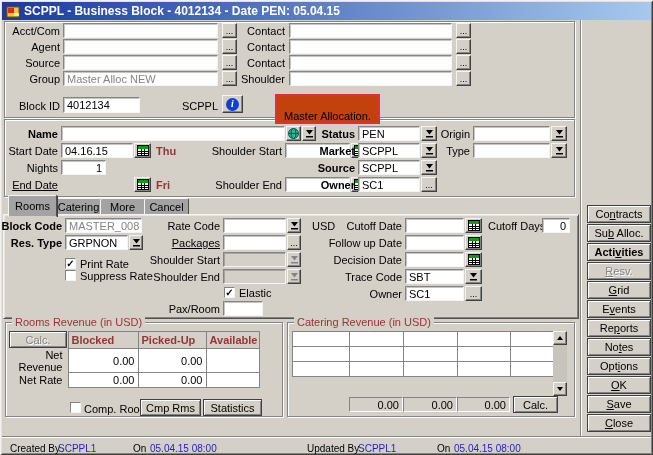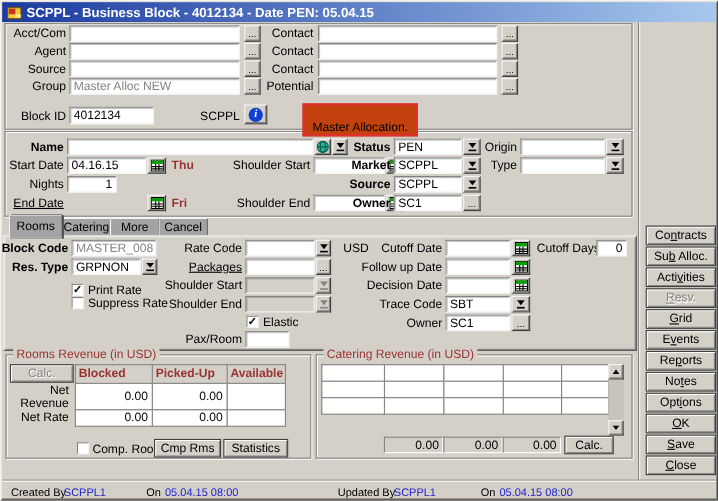--- a/index.html
+++ b/index.html
@@ -107,21 +107,21 @@
   <div class="sq" style="left:456px;top:39px;width:15px;height:15px;">
       <span>...</span>
     </div>
 
   <span class="lbl" style="left:225px;top:57px;width:60px;">Contact</span>
   <div class="fld" style="left:289px;top:55px;width:163px;"></div>
   <div class="sq" style="left:456px;top:55px;width:15px;height:15px;">
       <span>...</span>
     </div>
 
-  <span class="lbl" style="left:225px;top:73px;width:60px;">Potential</span>
+  <span class="lbl" style="left:225px;top:73px;width:60px;">Shoulder</span>
   <div class="fld" style="left:289px;top:71px;width:163px;"></div>
   <div class="sq" style="left:456px;top:71px;width:15px;height:15px;">
       <span>...</span>
     </div>
 
   <span class="lbl" style="left:2px;top:100px;width:58px;">Block ID</span>
   <div class="fld" style="left:63px;top:97px;width:77px;height:16px;">4012134</div>
   <span class="lbl" style="left:150px;top:100px;width:68px;">SCPPL</span>
   <div class="sq" style="left:222px;top:95px;width:21px;height:18px;">
     <span class="infoc">i</span>
@@ -465,21 +465,21 @@
     </div>
 
   <div class="vline" style="left:580px;top:20px;height:416px;"></div>
 
   <div class="btn sb" style="top:205px;">
       <span><span>Co</span><span class="mn">n</span><span>tracts</span></span>
     </div>
   <div class="btn sb" style="top:224px;">
       <span><span>Su</span><span class="mn">b</span><span> Alloc.</span></span>
     </div>
-  <div class="btn sb" style="top:243px;">
+  <div class="btn sb" style="top:243px;font-weight:bold;">
       <span><span>Acti</span><span class="mn">v</span><span>ities</span></span>
     </div>
   <div class="btn sb off" style="top:262px;">
       <span><span></span><span class="mn">R</span><span>esv.</span></span>
     </div>
   <div class="btn sb" style="top:281px;">
       <span><span></span><span class="mn">G</span><span>rid</span></span>
     </div>
   <div class="btn sb" style="top:300px;">
       <span><span>E</span><span class="mn">v</span><span>ents</span></span>

